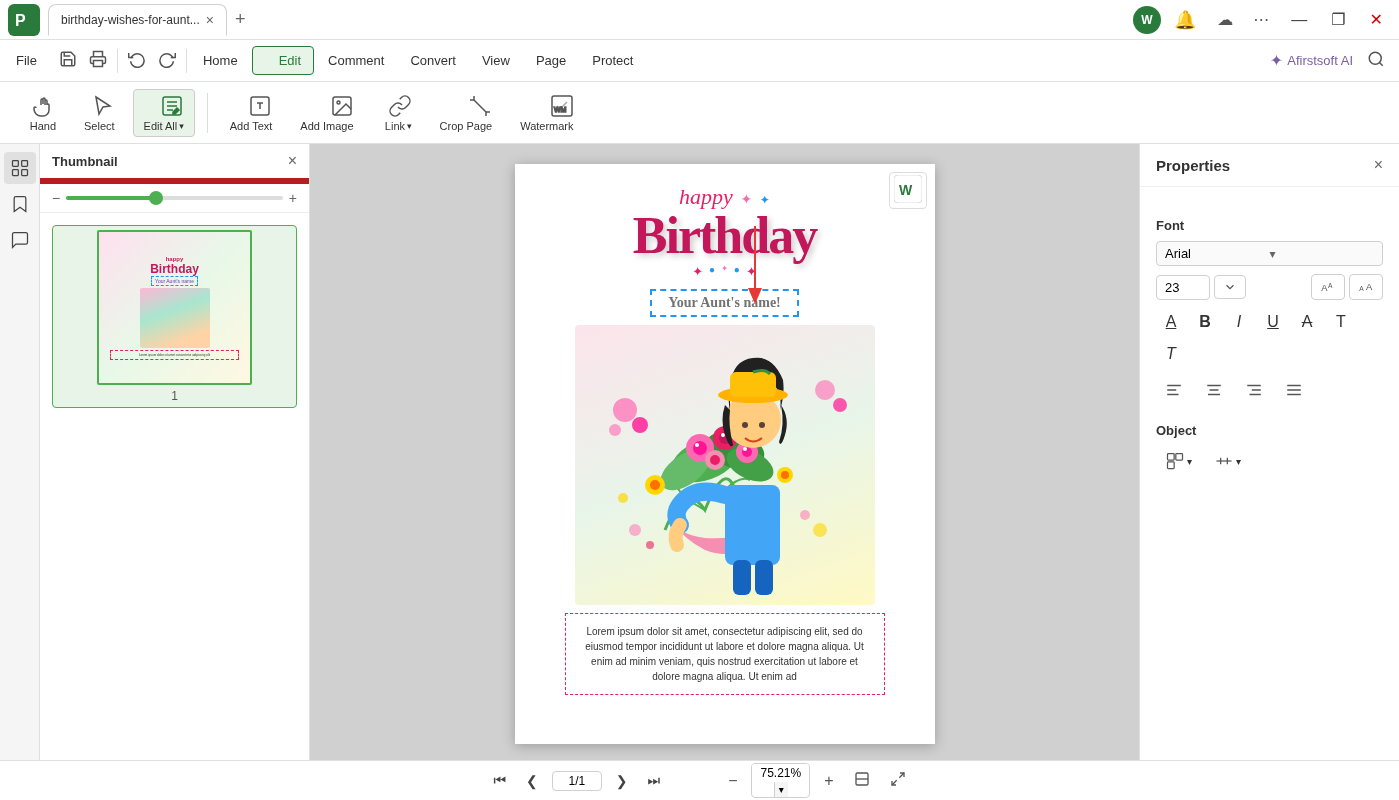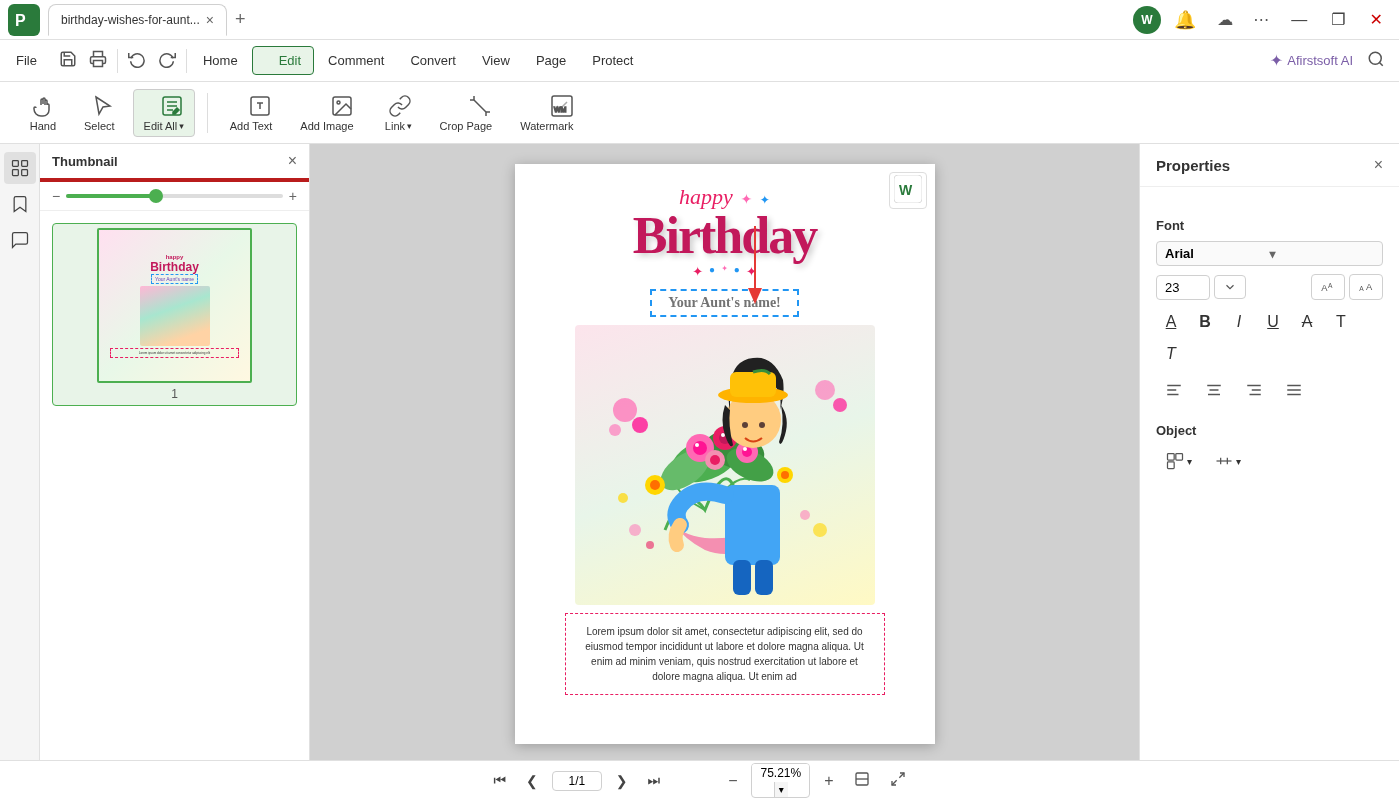--- a/index.html
+++ b/index.html
@@ -101,21 +101,21 @@
     
     .thumbnail-panel {
       width: 270px;
       background: #fff;
       border-right: 1px solid #e0e0e0;
       display: flex;
       flex-direction: column;
     }
     .thumbnail-header {
       display: flex; align-items: center; justify-content: space-between;
-      padding: 8px 12px; border-bottom: 4px solid #b91c1c;
+      padding: 8px 12px; border-bottom: 6px solid #b91c1c;
     }
     .thumbnail-title { font-size: 13px; font-weight: 600; color: #333; }
     .thumbnail-close { background: none; border: none; cursor: pointer; font-size: 16px; color: #666; }
     .thumbnail-zoom {
       display: flex; align-items: center; gap: 6px; padding: 6px 12px;
       border-bottom: 1px solid #eee;
     }
     .zoom-icon { font-size: 14px; color: #666; cursor: pointer; background: none; border: none; }
     .zoom-track { width: 100%; height: 4px; background: #ddd; border-radius: 2px; position: relative; }
     .zoom-fill { width: 40%; height: 4px; background: #4caf50; border-radius: 2px; }
@@ -196,21 +196,21 @@
     .props-title { font-size: 15px; font-weight: 600; color: #333; }
     .props-close { background: none; border: none; cursor: pointer; font-size: 16px; color: #666; }
     .props-body { padding: 12px 16px; flex: 1; overflow-y: auto; }
     .props-section { margin-bottom: 16px; margin-top: 19px; }
     .props-section-title { font-size: 13px; font-weight: 600; color: #333; margin-bottom: 8px; }
     .font-selector {
       display: flex; align-items: center;
       border: 1px solid #d0d0d0; border-radius: 4px; padding: 4px 8px;
       margin-bottom: 8px; background: #fafafa; cursor: pointer;
     }
-    .font-selector span { flex: 1; font-size: 13px; font-weight: bold; }
+    .font-selector span { flex: 1; font-size: 13px; }
     .font-selector .chevron { font-size: 12px; color: #666; }
     .font-size-row { display: flex; align-items: center; gap: 4px; margin-bottom: 8px; }
     .font-size-input {
       border: 1px solid #d0d0d0; border-radius: 4px; padding: 4px 8px;
       width: 54px; font-size: 13px;
     }
     .font-size-down, .font-size-up {
       background: none; border: 1px solid #d0d0d0; border-radius: 4px;
       cursor: pointer; padding: 4px 8px; font-size: 13px; color: #555;
       display: flex; align-items: center; justify-content: center;

